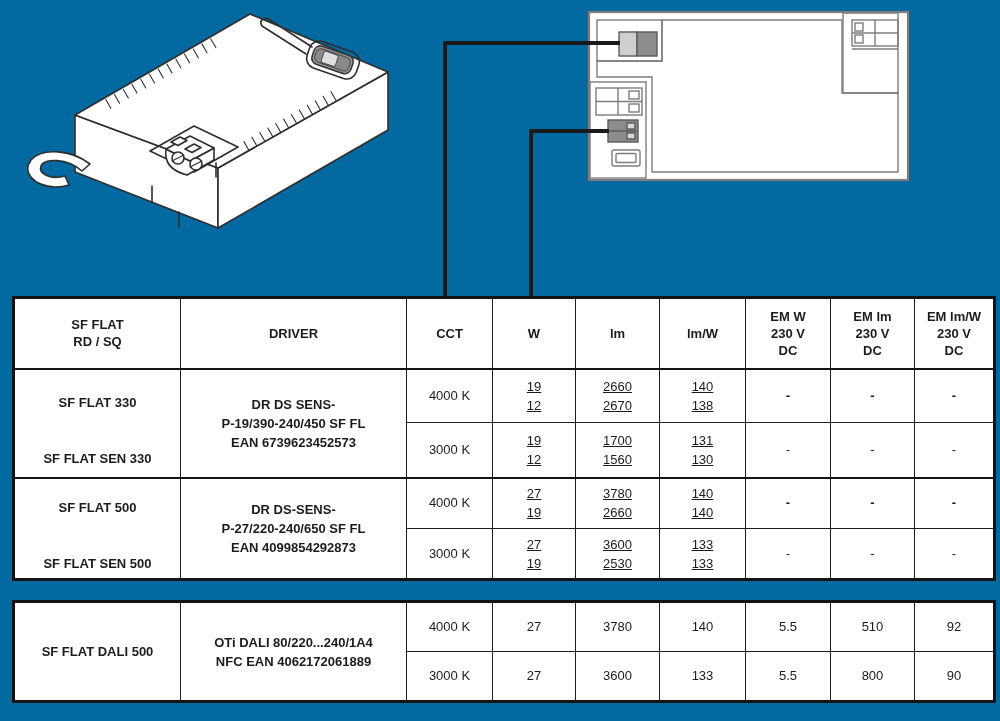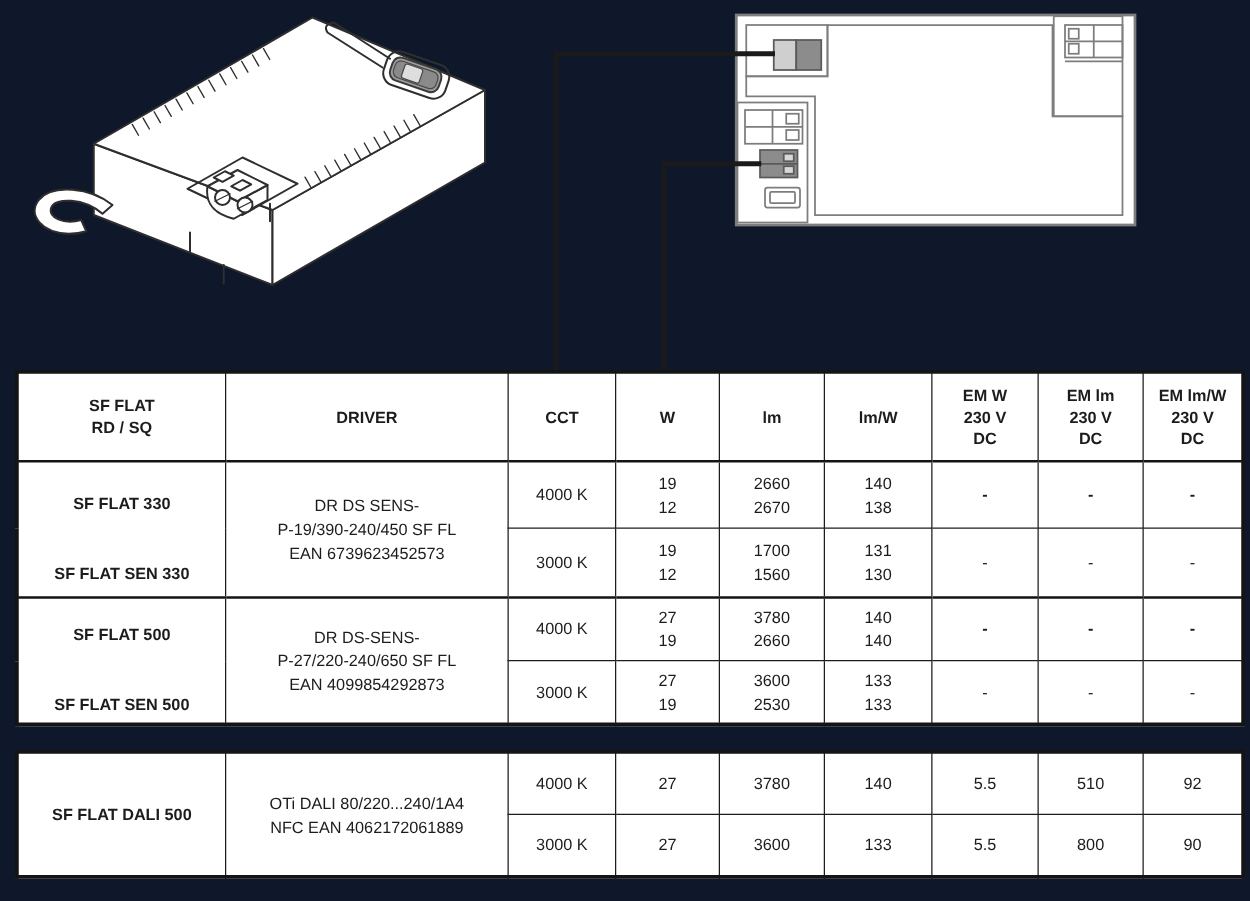--- a/index.html
+++ b/index.html
@@ -1,32 +1,32 @@
 <!DOCTYPE html>
 <html><head>
 <meta charset="utf-8">
 <style>
   html,body{margin:0;padding:0;background:#fff;}
-  .stage{position:relative;width:1000px;height:721px;background:#0f172a;overflow:hidden;
+  .stage{position:relative;width:1000px;height:721px;background:#0369a1;overflow:hidden;
          font-family:"Liberation Sans",sans-serif;color:#1c1c1c;}
   svg.art{position:absolute;left:0;top:0;}
   table.spec{position:absolute;border-collapse:collapse;table-layout:fixed;background:#fff;
              border:3px solid #141414;}
   .spec th,.spec td{border:1.5px solid #1c1c1c;padding:0;font-size:13px;color:#1c1c1c;
              text-align:center;vertical-align:middle;line-height:18px;overflow:hidden;}
   .spec th{font-weight:bold;line-height:17px;}
   tr.hdr th{border-bottom:2.5px solid #141414;}
   .model-h{text-align:left;padding-left:10px;}
   .model-td{text-align:left;padding-left:10px;font-weight:bold;font-size:13.5px;}
   .mline{white-space:nowrap;}
   .m1{margin-bottom:38px;margin-top:16px;}
-  .driver-td div{line-height:19px;font-weight:normal;}
+  .driver-td div{line-height:19px;font-weight:bold;}
   tr.gsep td{border-top:2.5px solid #141414;}
   .bdash{font-weight:bold;}
-  .num div{line-height:19px;}
+  .num div{line-height:19px;text-decoration:underline;}
 </style>
 </head>
 <body>
 
 <div class="stage">
 
   <svg class="art" width="1000" height="300" viewBox="0 0 1000 300">
 
     <g stroke="#2e2e2e" stroke-width="1.6" fill="#ffffff" stroke-linejoin="round" stroke-linecap="round">
       <path d="M75,115 L218,168 L218,228 L75,172 Z"></path>

